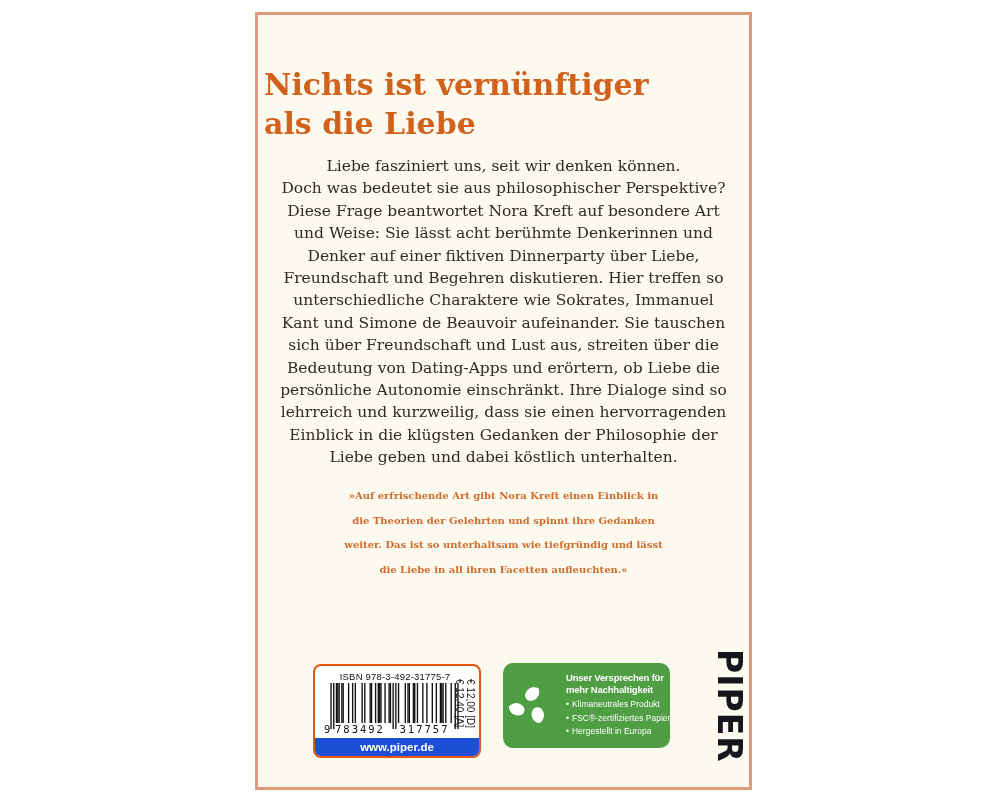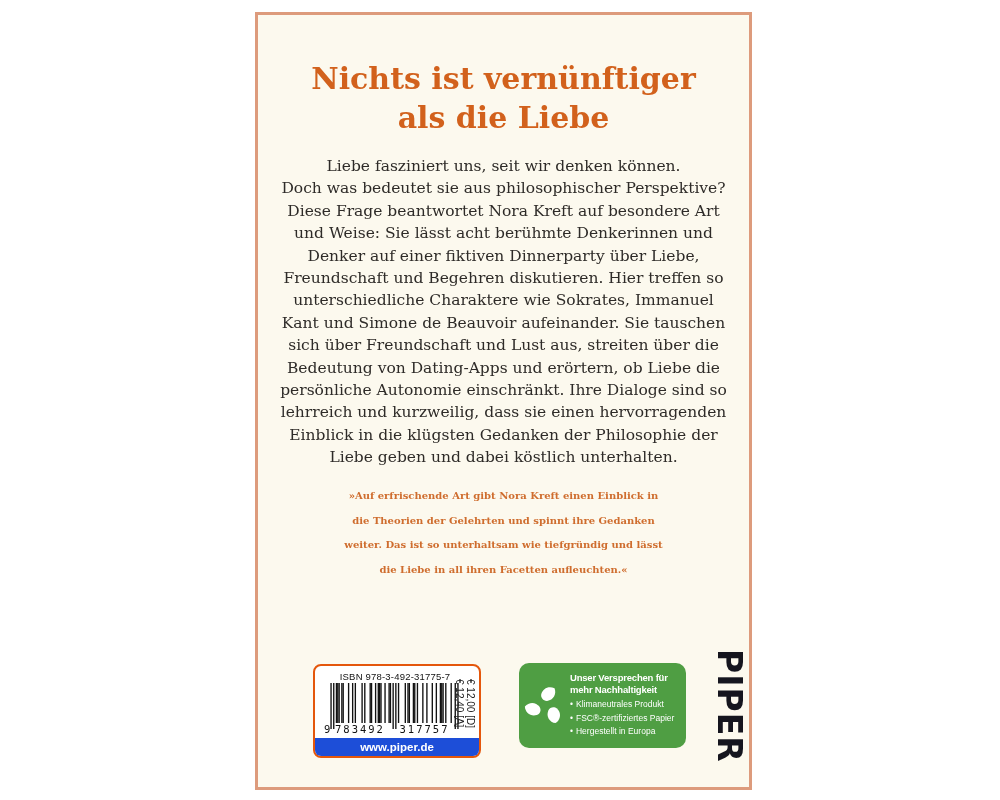--- a/index.html
+++ b/index.html
@@ -1,20 +1,20 @@
 <!DOCTYPE html>
 <html><head>
 <meta charset="utf-8">
 <style>
   html,body{margin:0;padding:0;background:#ffffff;}
   .stage{position:relative;width:1000px;height:800px;background:#ffffff;overflow:hidden;
          font-family:"DejaVu Serif",serif;}
   .cover{position:absolute;left:255px;top:12px;width:497px;height:778px;box-sizing:border-box;
          background:#fcf9ee;border:3px solid #dd9b7c;}
-  .headline{position:absolute;top:44px;left:0;right:0;margin:0;text-align:center;
+  .headline{position:absolute;top:44px;left:0;right:0;margin:6px;text-align:left;
             font-size:30px;line-height:39px;font-weight:600;color:#d2611c;white-space:pre;}
   .blurb{position:absolute;top:140px;left:5px;width:481px;margin:0;text-align:center;
          font-size:15.5px;line-height:22.4px;color:#2e2b28;white-space:pre;}
   .quote{position:absolute;top:469px;left:5px;width:481px;margin:0;text-align:center;
          font-size:10px;line-height:24.5px;font-weight:600;color:#cf6d2e;white-space:pre;}
   .source{position:absolute;top:572px;left:0;right:0;margin:0;text-align:center;
           font-size:15.5px;font-style:italic;font-weight:600;color:#cf6d2e;}
 
   
   .barcode-panel{position:absolute;left:55px;top:649px;width:168px;height:94px;box-sizing:border-box;
@@ -29,22 +29,22 @@
   .digits .g2{position:absolute;left:66px;top:0;width:57px;text-align:center;letter-spacing:2px;}
   .prices{position:absolute;top:13px;right:3px;writing-mode:vertical-rl;color:#222;
           font-family:"Liberation Sans",sans-serif;font-size:10px;line-height:11.5px;}
   .website-bar{position:absolute;left:0;right:0;bottom:0;height:18px;background:#1d4ed8;
                display:flex;align-items:center;justify-content:center;}
   .website-bar span{color:#fff;font-family:"Liberation Sans",sans-serif;font-weight:bold;font-size:11.5px;}
 
   
   .sustainability{position:absolute;left:245px;top:648px;width:167px;height:85px;box-sizing:border-box;
                   background:#4f9e43;border-radius:10px;overflow:hidden;color:#fff;
-                  display:flex;align-items:center;gap:3px;padding:6px 4px 6px 4px;
-                  font-family:"Liberation Sans",sans-serif;margin-left:16px;}
+                  display:flex;align-items:center;gap:15px;padding:6px 4px 6px 4px;
+                  font-family:"Liberation Sans",sans-serif;}
   .leaves{flex:0 0 44px;}
   .g-text{flex:1;min-width:0;}
   .g-heading{font-size:9.5px;font-weight:bold;line-height:1.2;letter-spacing:-.2px;
              white-space:pre;margin:0 0 3px 0;}
   .g-item{font-size:8.5px;line-height:1.6;white-space:nowrap;display:flex;gap:3px;}
 
   .publisher-logo{position:absolute;left:452px;top:634px;height:112px;writing-mode:vertical-rl;
                   font-family:"DejaVu Sans",sans-serif;font-weight:bold;font-size:33px;
                   letter-spacing:1px;color:#15151e;}
 </style>

